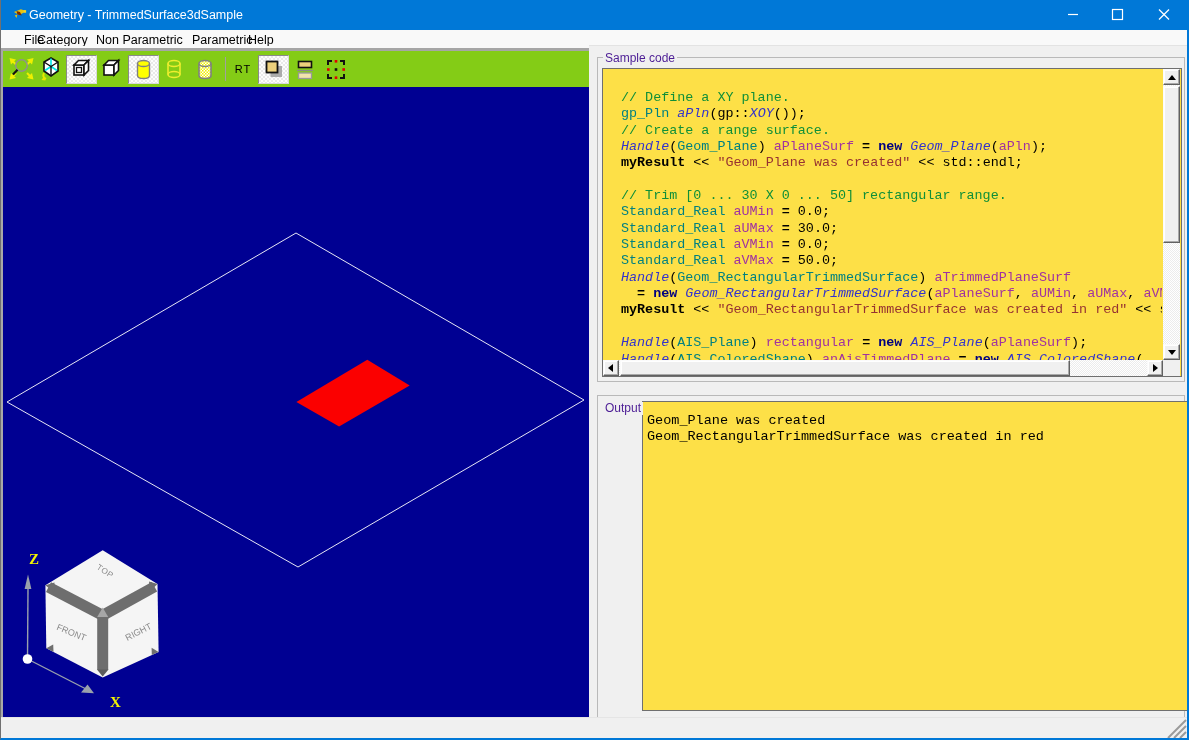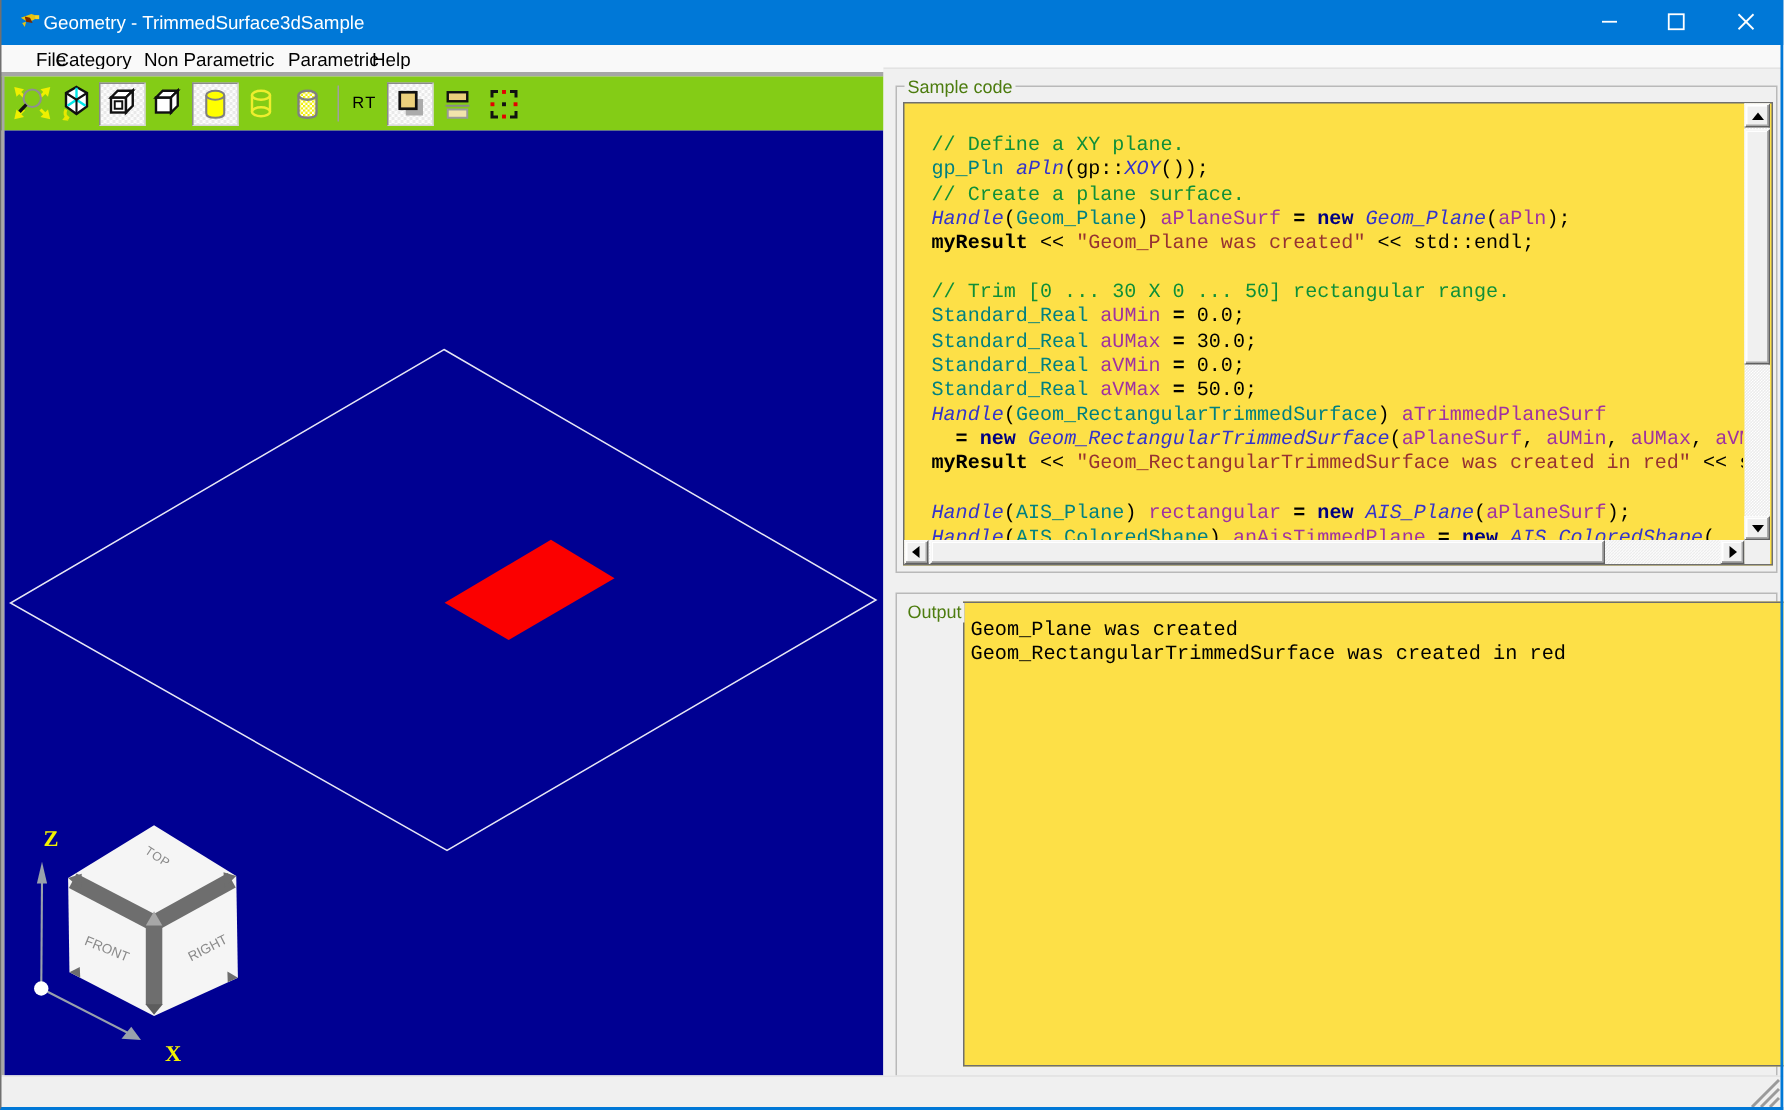--- a/index.html
+++ b/index.html
@@ -27,21 +27,21 @@
    background-size:4px 4px; background-position:0 0,2px 2px; background-color:#e9e9e9; }
 .tsep { position:absolute; top:6px; width:1px; height:24px; background:#a0a0a0; }
 
 
 #vpborder { left:1px; top:51px; width:2px; height:666px; background:#a8a8a8; }
 #viewport { left:3px; top:87px; width:586px; height:630px; background:#000092; }
 
 
 #rightpane { left:589px; top:45px; width:599px; height:672px; background:#f0f0f0; border-top:1px solid #e3e3e3; }
 .groupbox { position:absolute; border:1px solid #b9b9b9; }
-.grouplabel { position:absolute; background:#f0f0f0; font-size:12px; line-height:13px; height:13px; color:#4d7c0f; padding:0 2px; z-index:3; }
+.grouplabel { position:absolute; background:#f0f0f0; font-size:12px; line-height:13px; height:13px; color:#4c1d95; padding:0 2px; z-index:3; }
 .sunken { position:absolute; background:#fde047; border:1px solid #6f6f6f; }
 
 
 #code { position:absolute; left:18px; top:21px; width:541px; overflow:hidden; font-family:"Liberation Mono", monospace; font-size:13.4px; line-height:16.35px; white-space:pre; color:#000; }
 .cg { color:#0f8f38; }      
 .ct { color:#008080; }      
 .cb { color:#3333cc; font-style:italic; } 
 .cp { color:#a032a0;margin-top:32px; }      
 .cs { color:#963232; }      
 .ck { color:#000080; font-weight:bold; } 
@@ -244,21 +244,21 @@
 </div>
 
 <div class="abs" style="left:589px;top:51px;width:2px;height:666px;background:#fbfbfb;"></div>
 <div class="abs" id="rightpane">
 
   <div class="groupbox" style="left:8px; top:11px; width:588px; height:325px;"></div>
   <div class="grouplabel" style="left:14px; top:6px;">Sample code</div>
   <div class="sunken" id="codebox" style="left:13px; top:22px; width:580px; height:309px; overflow:hidden;">
     <div id="code"><span class="cg">// Define a XY plane.</span>
 <span class="ct">gp_Pln</span> <span class="cb">aPln</span>(gp::<span class="cb">XOY</span>());
-<span class="cg">// Create a plane surface.</span>
+<span class="cg">// Create a range surface.</span>
 <span class="cb">Handle</span>(<span class="ct">Geom_Plane</span>) <span class="cp">aPlaneSurf</span> <b>=</b> <span class="ck">new</span> <span class="cb">Geom_Plane</span>(<span class="cp">aPln</span>);
 <span class="cm">myResult</span> &lt;&lt; <span class="cs">"Geom_Plane was created"</span> &lt;&lt; std::endl;
 
 <span class="cg">// Trim [0 ... 30 X 0 ... 50] rectangular range.</span>
 <span class="ct">Standard_Real</span> <span class="cp">aUMin</span> <b>=</b> 0.0;
 <span class="ct">Standard_Real</span> <span class="cp">aUMax</span> <b>=</b> 30.0;
 <span class="ct">Standard_Real</span> <span class="cp">aVMin</span> <b>=</b> 0.0;
 <span class="ct">Standard_Real</span> <span class="cp">aVMax</span> <b>=</b> 50.0;
 <span class="cb">Handle</span>(<span class="ct">Geom_RectangularTrimmedSurface</span>) <span class="cp">aTrimmedPlaneSurf</span>
   <b>=</b> <span class="ck">new</span> <span class="cb">Geom_RectangularTrimmedSurface</span>(<span class="cp">aPlaneSurf</span>, <span class="cp">aUMin</span>, <span class="cp">aUMax</span>, <span class="cp">aVMax</span>);

